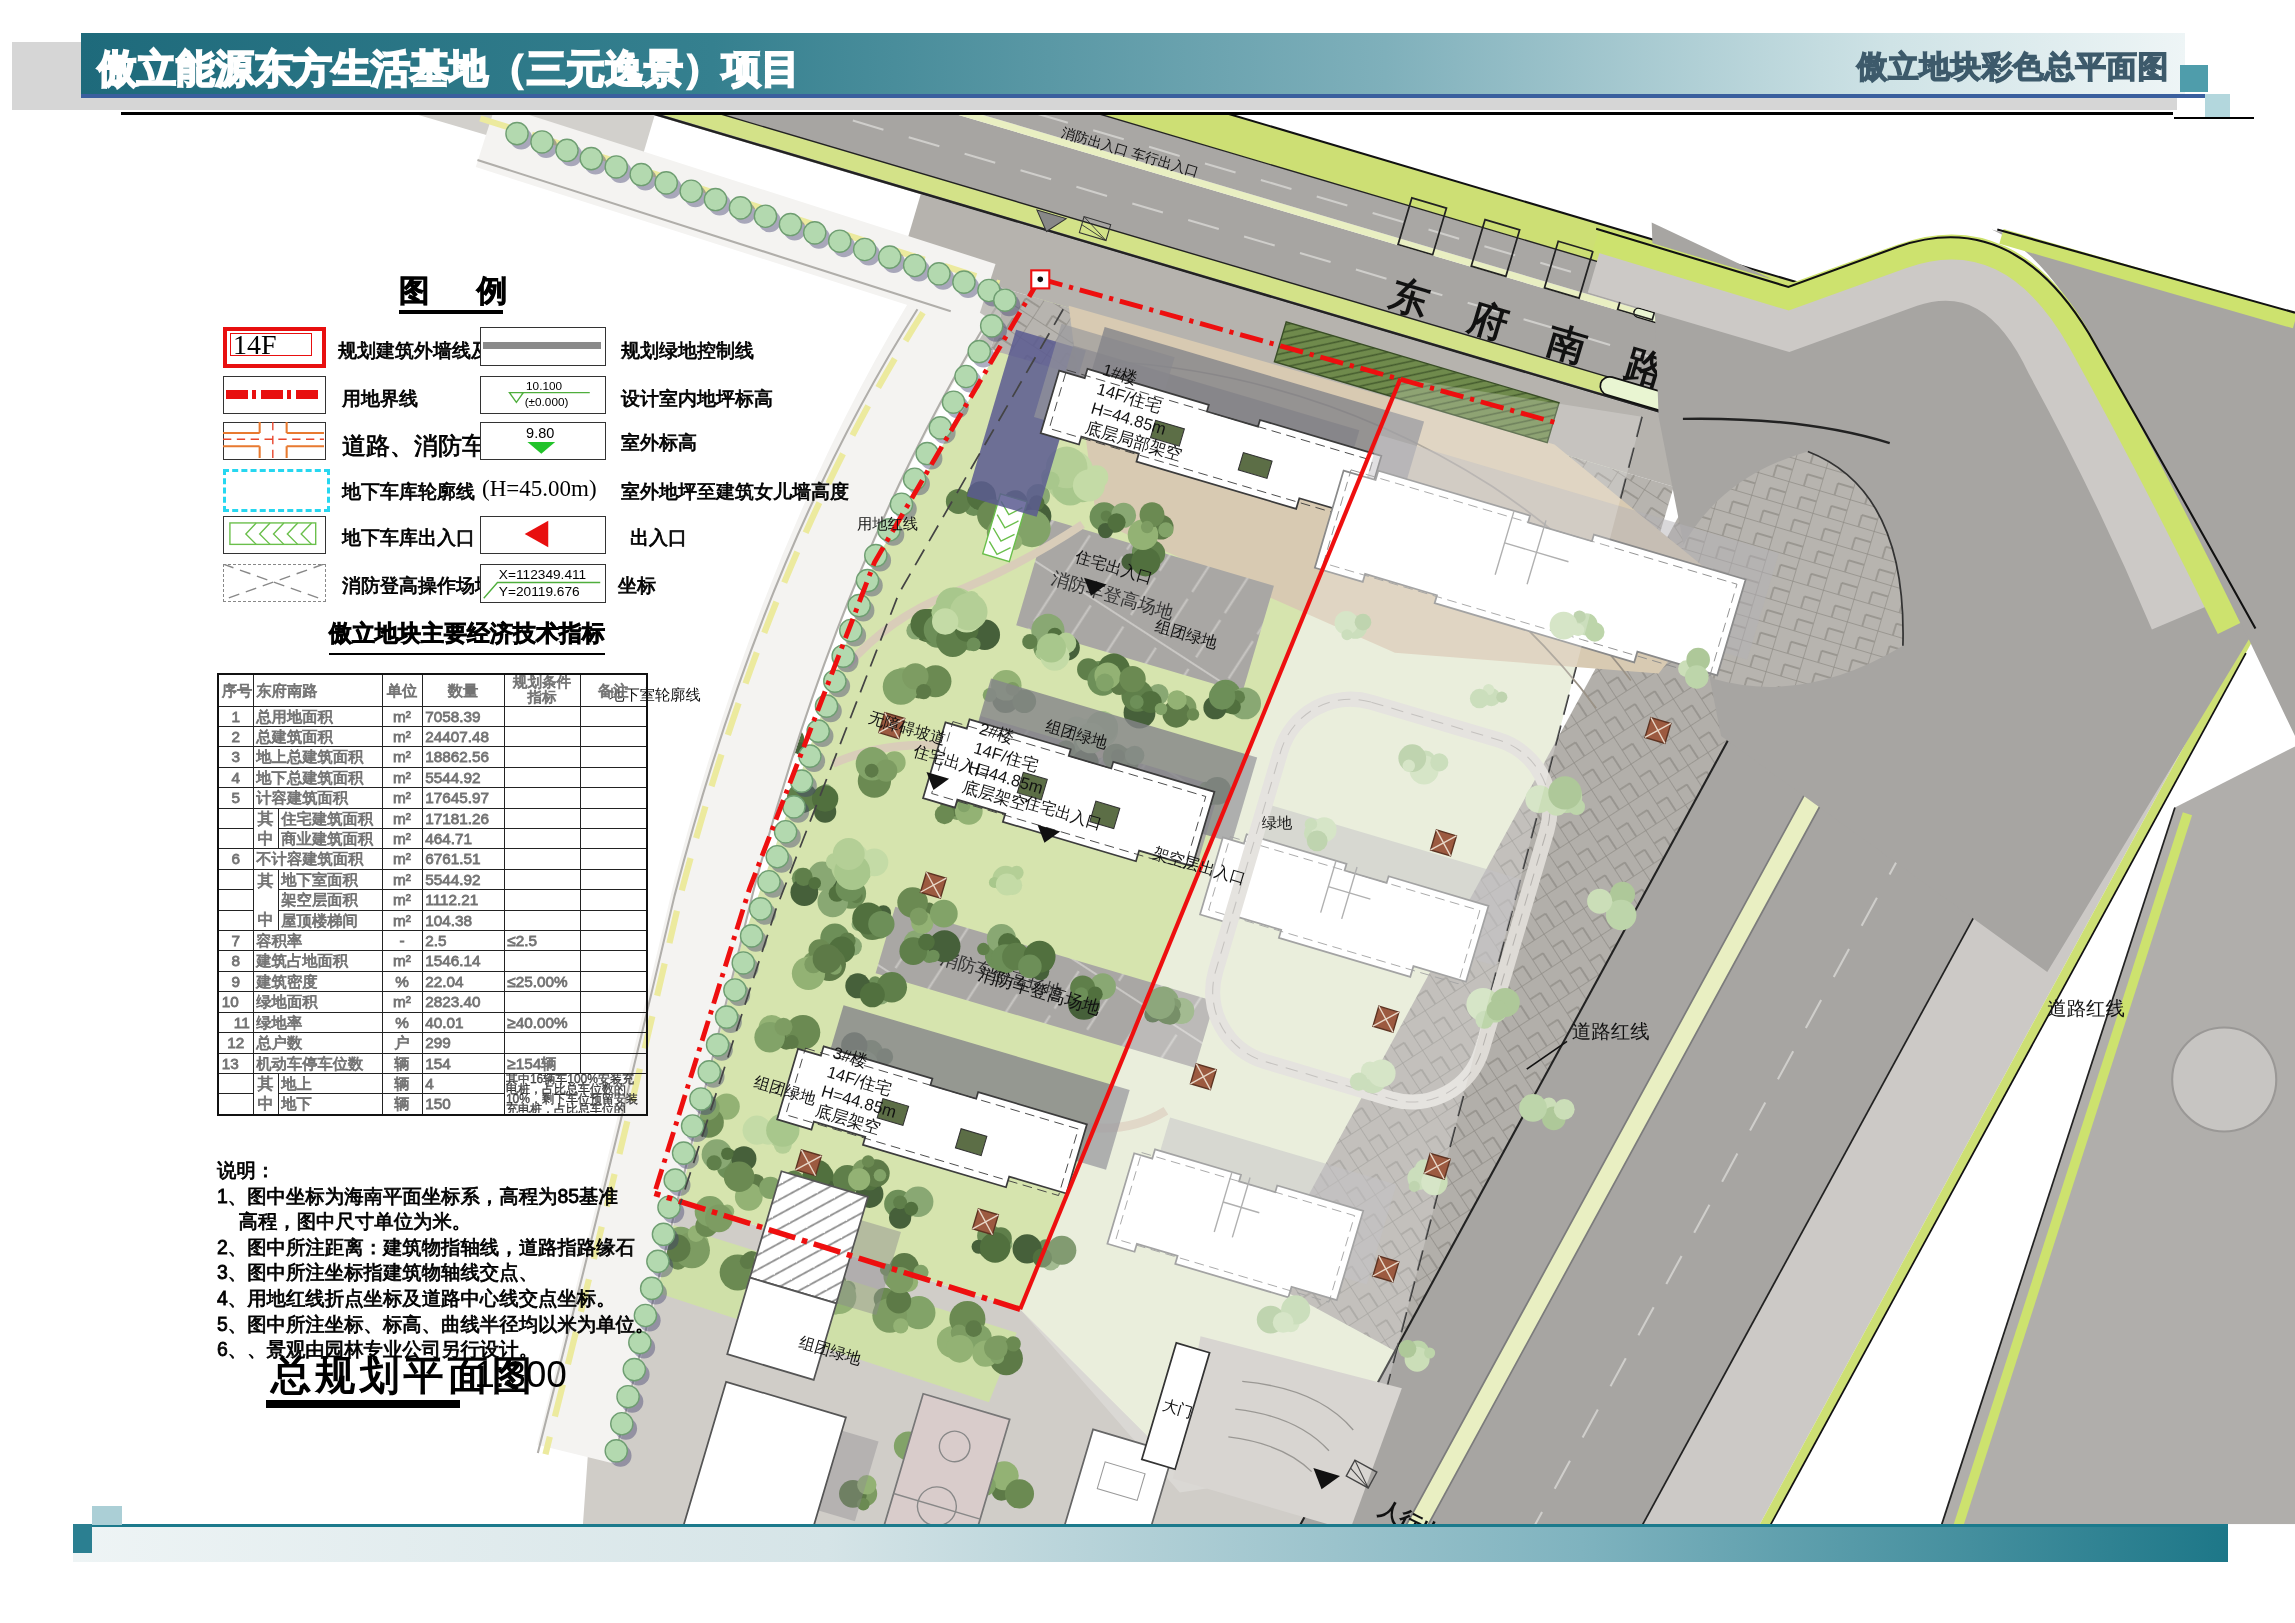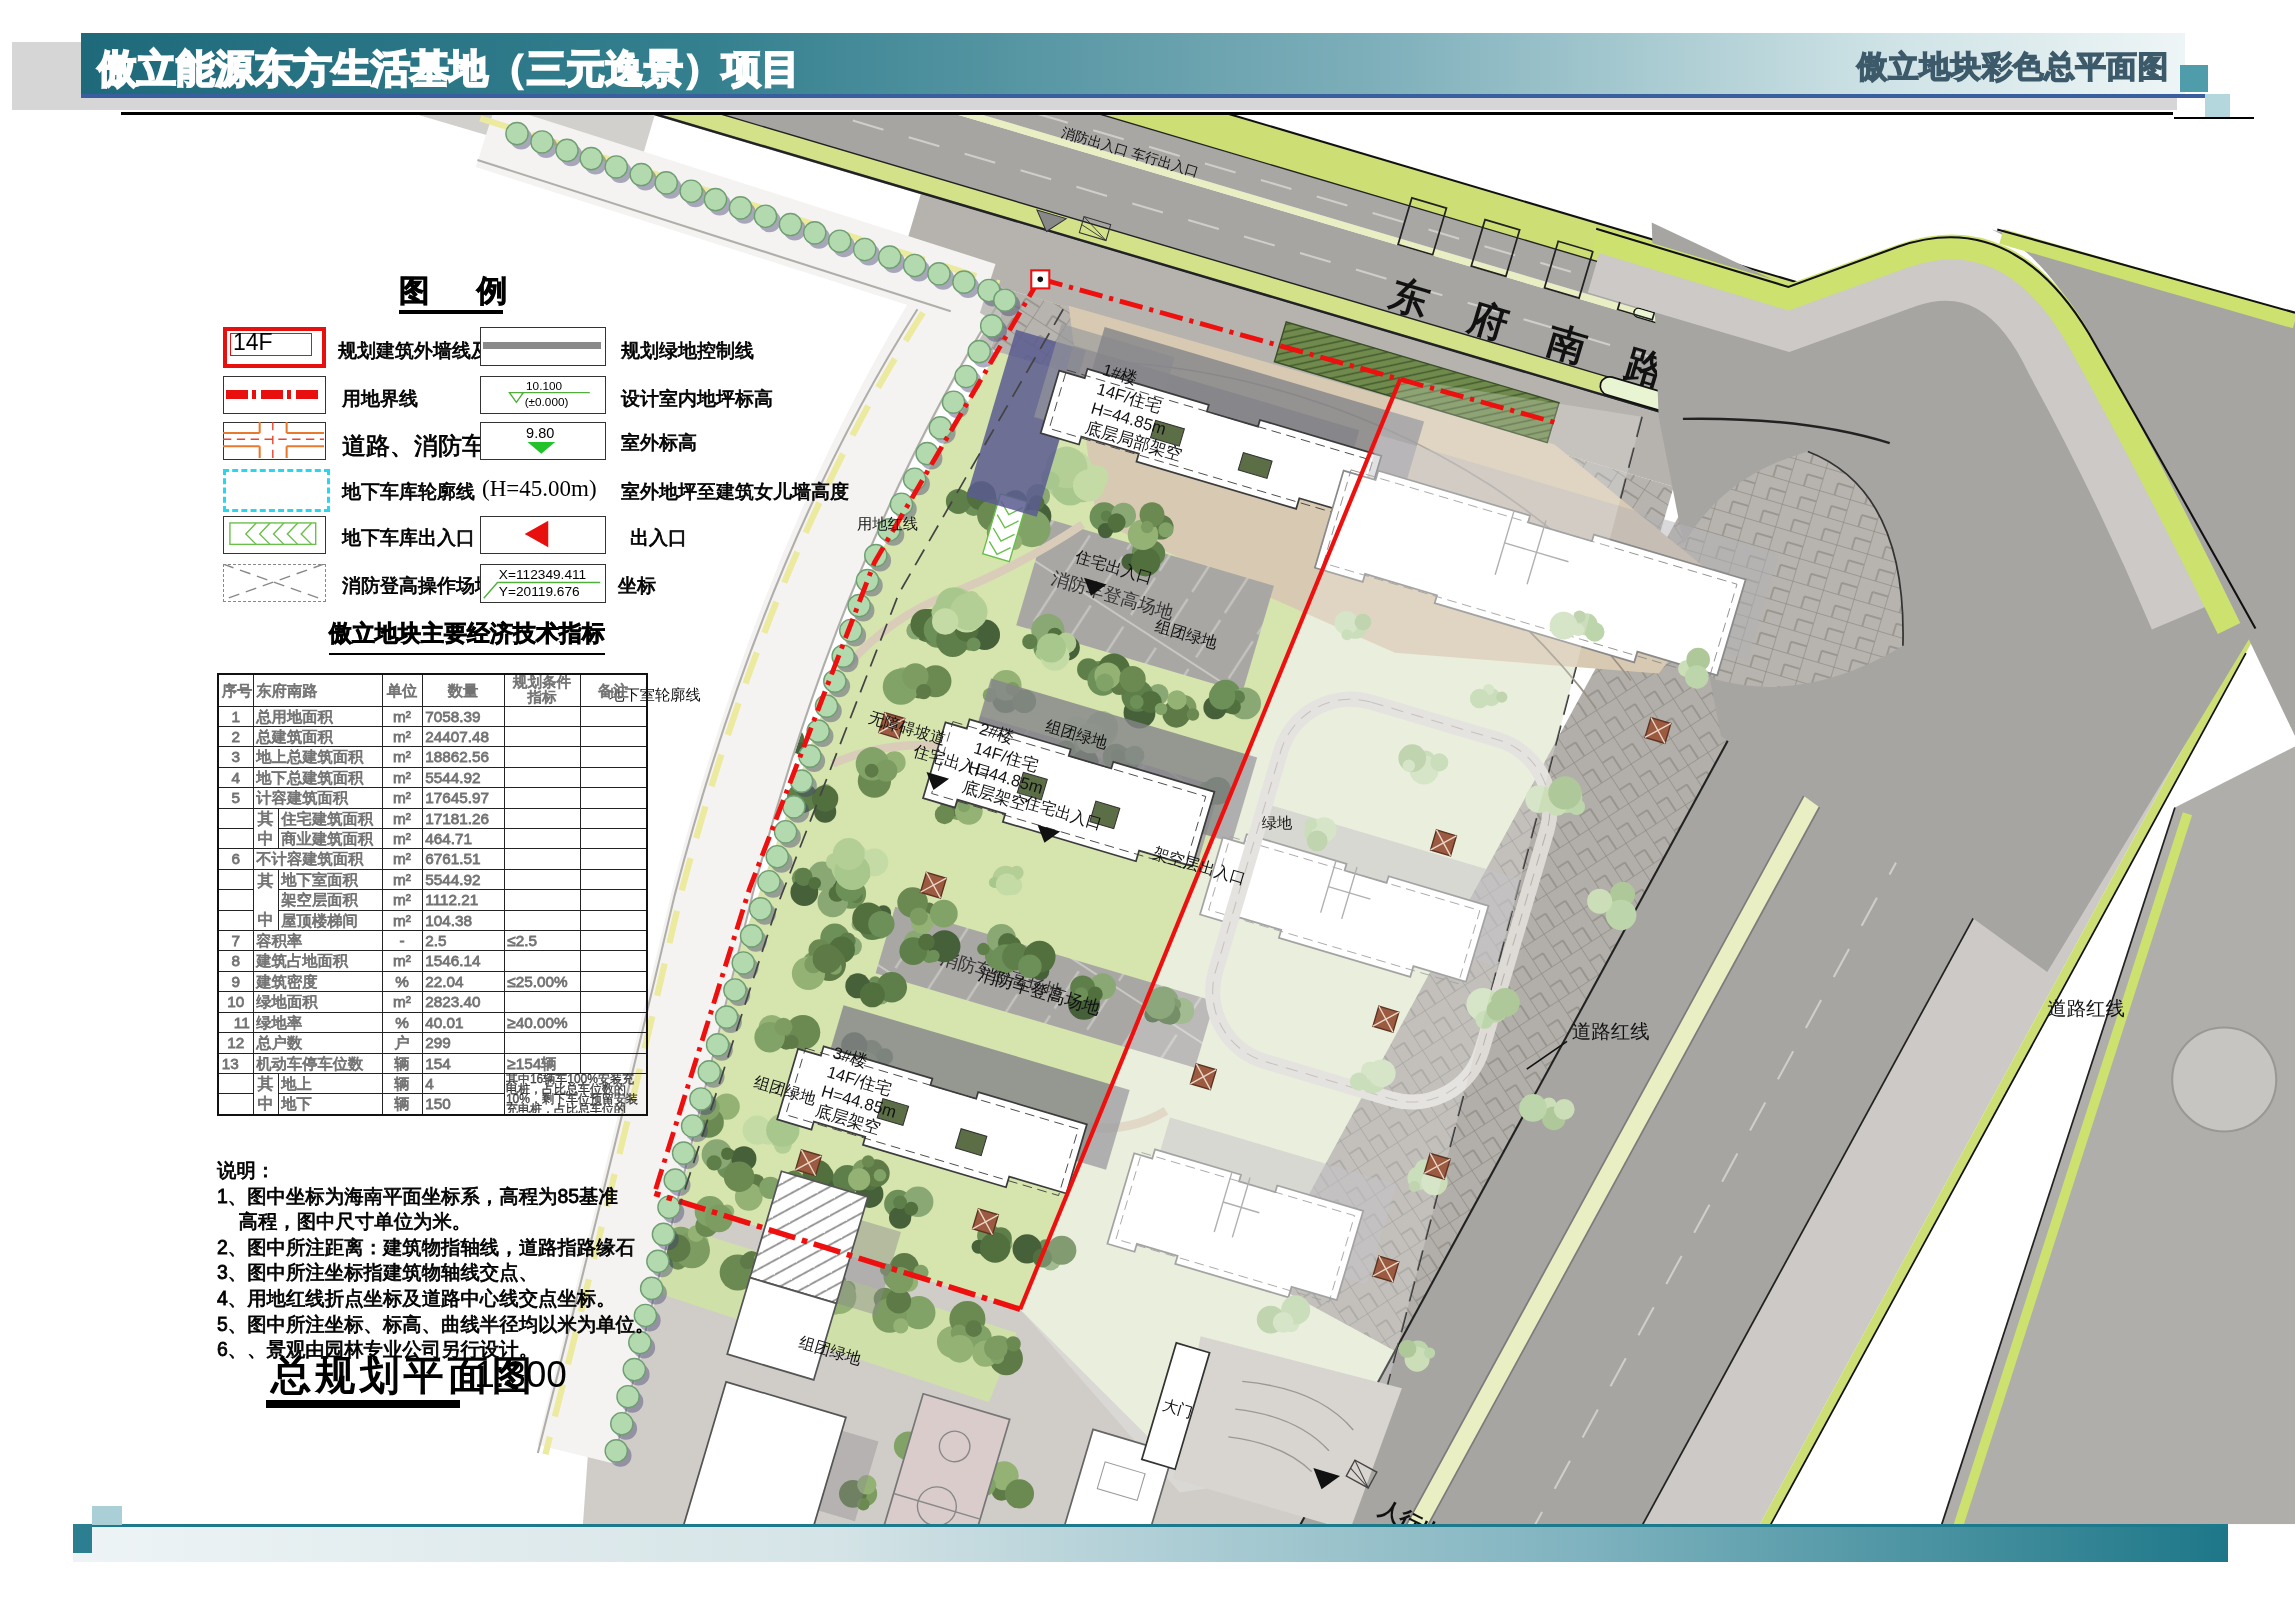--- a/index.html
+++ b/index.html
@@ -954,21 +954,21 @@
 <div class="abs" style="left:121px;top:112px;width:2052px;height:2.8px;background:#000"></div>
 <div class="abs" style="left:2174px;top:117px;width:80px;height:2.1px;background:#000"></div>
 
 <div class="abs" style="left:0;top:115px;width:416px;height:1509px;background:#fff"></div>
 
 <div class="abs cjk" style="left:399px;top:271px;font-size:30.5px;font-weight:bold;letter-spacing:19.4px;color:#000">图 例</div>
 <div class="abs" style="left:399px;top:310px;width:104px;height:3.5px;background:#000"></div>
 
 <div class="abs" style="left:223px;top:327px;width:95px;height:33px;border:4.2px solid #e80f0f;background:#fff"></div>
 <div class="abs" style="left:230px;top:333px;width:80px;height:21px;border:1px solid #e80f0f"></div>
-<div class="abs" style="left:233px;top:329px;font-size:23px;font-family:Liberation Sans, sans-serif;color:#000">14F</div>
+<div class="abs" style="left:233px;top:329px;font-size:28px;font-family:Liberation Serif, serif;color:#000">14F</div>
 <div class="abs cjk" style="left:338px;top:338px;font-size:19px;color:#000">规划建筑外墙线及层数</div>
 <div class="abs" style="left:223px;top:376px;width:101px;height:36px;border:1px solid #333;background:#fff"></div>
 <div class="abs" style="left:226px;top:390px;width:96px;height:9px;background:repeating-linear-gradient(90deg,#e80f0f 0 22px,#fff 22px 26px,#e80f0f 26px 30.5px,#fff 30.5px 35px)"></div>
 <div class="abs cjk" style="left:342px;top:386px;font-size:19px;color:#000">用地界线</div>
 <div class="abs" style="left:223px;top:422px;width:101px;height:36px;border:1px solid #333;background:#fff"></div>
 <svg class="abs" style="left:223px;top:422px" width="101" height="36" viewBox="0 0 146 52">
       <path d="M0 16 H53 M0 35 H53 M92 16 H146 M92 35 H146 M53 16 V0 M92 16 V0 M53 35 V52 M92 35 V52" stroke="#e87a30" stroke-width="3" fill="none"></path>
       <path d="M0 25 H146 M72 0 V52" stroke="#e8452c" stroke-width="2" stroke-dasharray="12 8" fill="none"></path>
     </svg>
 <div class="abs cjk" style="left:342px;top:430px;font-size:24px;color:#000">道路、消防车道</div>
@@ -1148,21 +1148,21 @@
           </tr>
 <tr>
             <td style="text-align:center">9</td>
             <td colspan="2">建筑密度</td>
             <td style="text-align:center">%</td>
             <td>22.04</td>
             <td>≤25.00%</td>
             <td></td>
           </tr>
 <tr>
-            <td style="text-align:center">10</td>
+            <td style="text-align:left">10</td>
             <td colspan="2">绿地面积</td>
             <td style="text-align:center">m²</td>
             <td>2823.40</td>
             <td></td>
             <td></td>
           </tr>
 <tr>
             <td style="text-align:right">11</td>
             <td colspan="2">绿地率</td>
             <td style="text-align:center">%</td>

